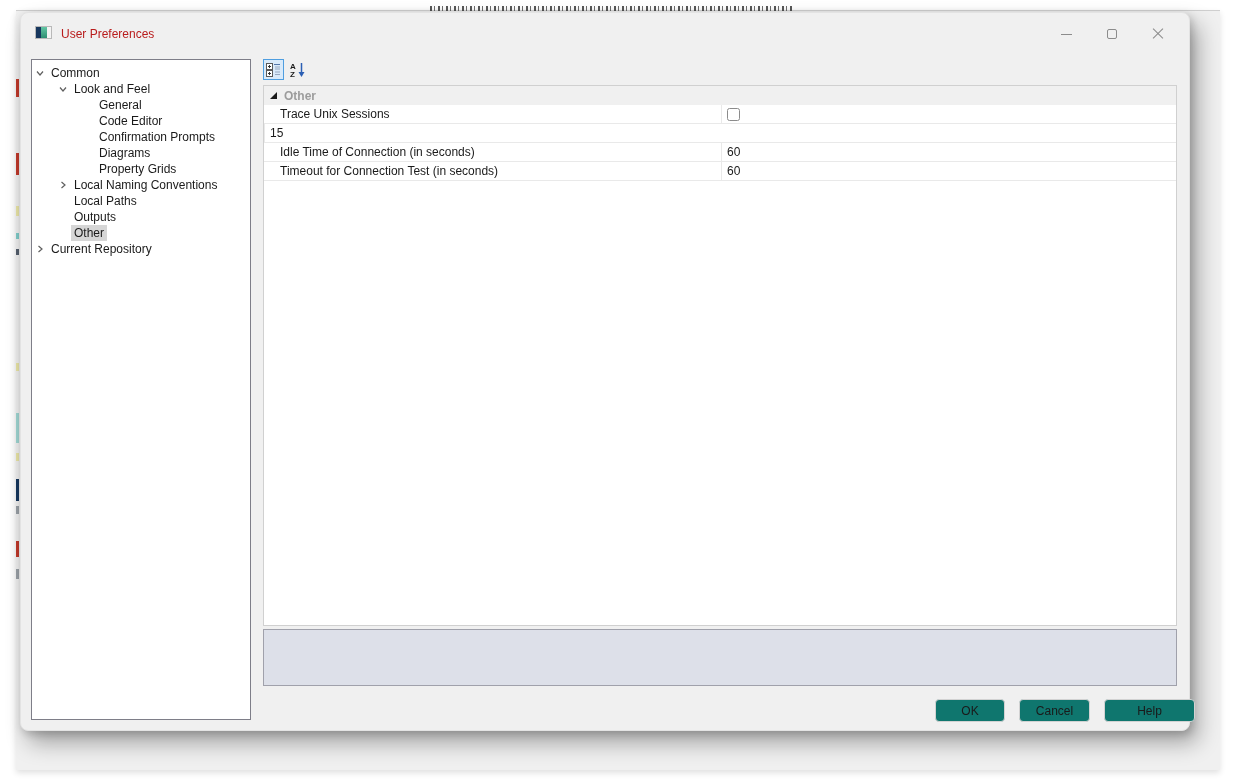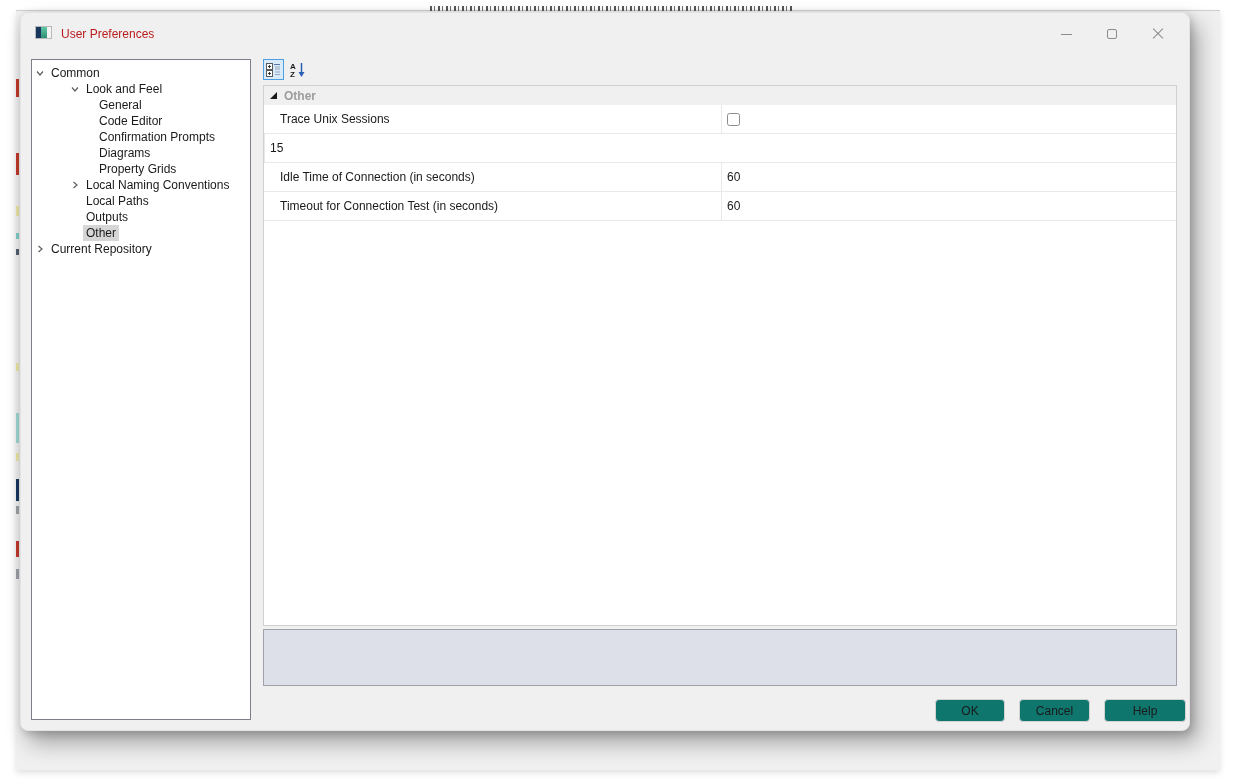--- a/index.html
+++ b/index.html
@@ -40,50 +40,50 @@
   .glyph-close:before { transform:rotate(45deg); }
   .glyph-close:after  { transform:rotate(-45deg); }
 
   
   .tree-panel { position:absolute; left:10px; top:46px; width:220px; height:661px;
     background:#ffffff; border:1px solid #7e7e88; padding-top:5px; overflow:hidden; }
   .tree-row { height:16px; display:flex; align-items:center; font-size:12px; color:#1a1a1a;
     white-space:nowrap; }
   .tw { display:inline-flex; width:16px; height:16px; align-items:center; justify-content:center;
     flex:0 0 16px; }
-  .ind1 { padding-left:0; } .ind2 { padding-left:35px; } .ind3 { padding-left:48px; }
+  .ind1 { padding-left:0; } .ind2 { padding-left:23px; } .ind3 { padding-left:48px; }
   .tree-label { padding:1px 3px; }
   .tree-label.selected { background:#d6d6d6; }
 
   
   .pg-toolbar { position:absolute; left:242px; top:46px; height:22px; display:flex; gap:3px; }
   .tb-btn { width:21px; height:21px; display:flex; align-items:center; justify-content:center; }
   .tb-btn.active { background:#d9eafa; border:1px solid #4f9ee0; }
 
   .prop-grid { position:absolute; left:242px; top:72px; width:914px; height:541px;
     background:#ffffff; border:1px solid #d0d0d0; overflow:hidden; }
   .pg-category { height:19px; background:#f0f0f0; display:flex; align-items:center;
     font-size:12px; font-weight:bold; color:#9c9c9c; }
   .cat-tri { width:0; height:0; border-left:7px solid transparent; border-bottom:7px solid #1a1a1a;
     margin-left:6px; margin-right:7px; }
-  .pg-row { height:29px; display:flex; border-bottom:1px solid #e9e9e9; font-size:12px; color:#1a1a1a; }
+  .pg-row { height:19px; display:flex; border-bottom:1px solid #e9e9e9; font-size:12px; color:#1a1a1a; }
   .pg-label { width:457px; display:flex; align-items:center; padding-left:16px; }
   .pg-value { flex:1; display:flex; align-items:center; border-left:1px solid #e9e9e9; padding-left:5px; }
   .checkbox { width:13px; height:13px; border:1px solid #8b8b8b; border-radius:2.5px; background:#fff; }
 
   .desc-panel { position:absolute; left:242px; top:616px; width:914px; height:57px;
     background:#dde0e9; border:1px solid #a0a1ab; }
 
   .btn-row { position:absolute; left:0; top:686px; width:1170px; height:23px; }
   .btn { position:absolute; height:23px; background:#0f766e; border:1px solid #d2d2d2;
     border-radius:4px; font-size:12px; color:#1a1a1a; display:flex; align-items:center;
     justify-content:center; font-family:inherit; }
   .btn-ok { left:914px; width:70px; }
   .btn-cancel { left:998px; width:71px; }
-  .btn-help { left:1083px; width:82px; }
+  .btn-help { left:1083px; width:91px; }
 </style>
 </head>
 <body>
 
 <div class="backdrop">
   <div class="bg-title-fragment"></div>
   <div class="bg-sliver">
     <i style="top:68px;height:18px;background:#c0392b"></i>
     <i style="top:142px;height:22px;background:#c0392b"></i>
     <i style="top:195px;height:10px;background:#e9e5a6"></i>

